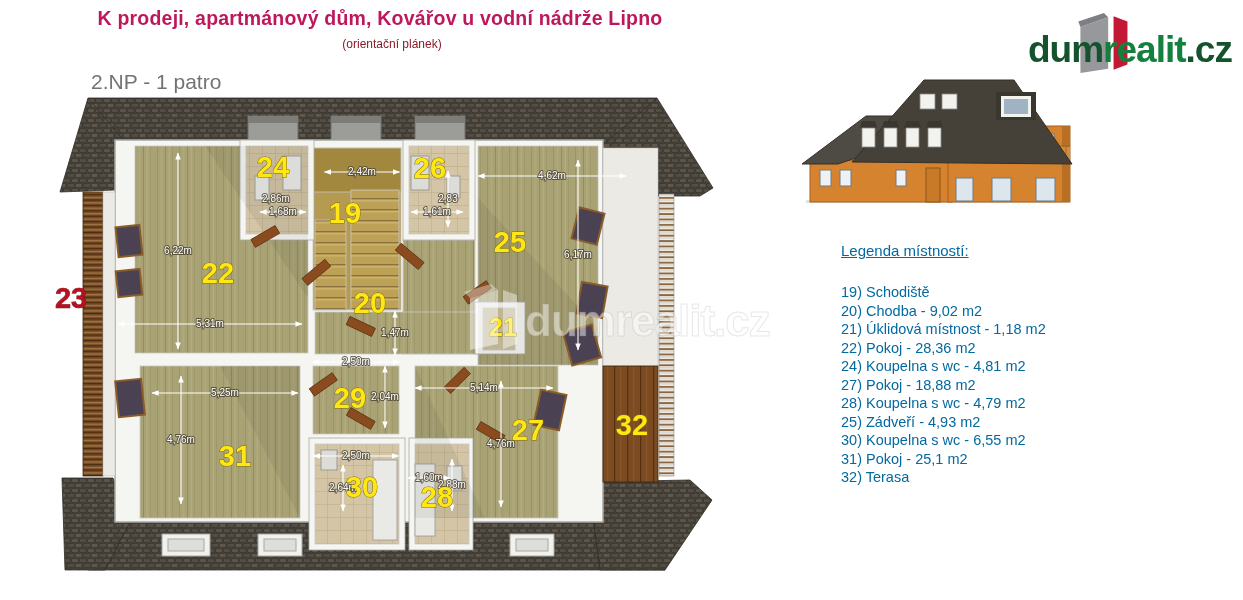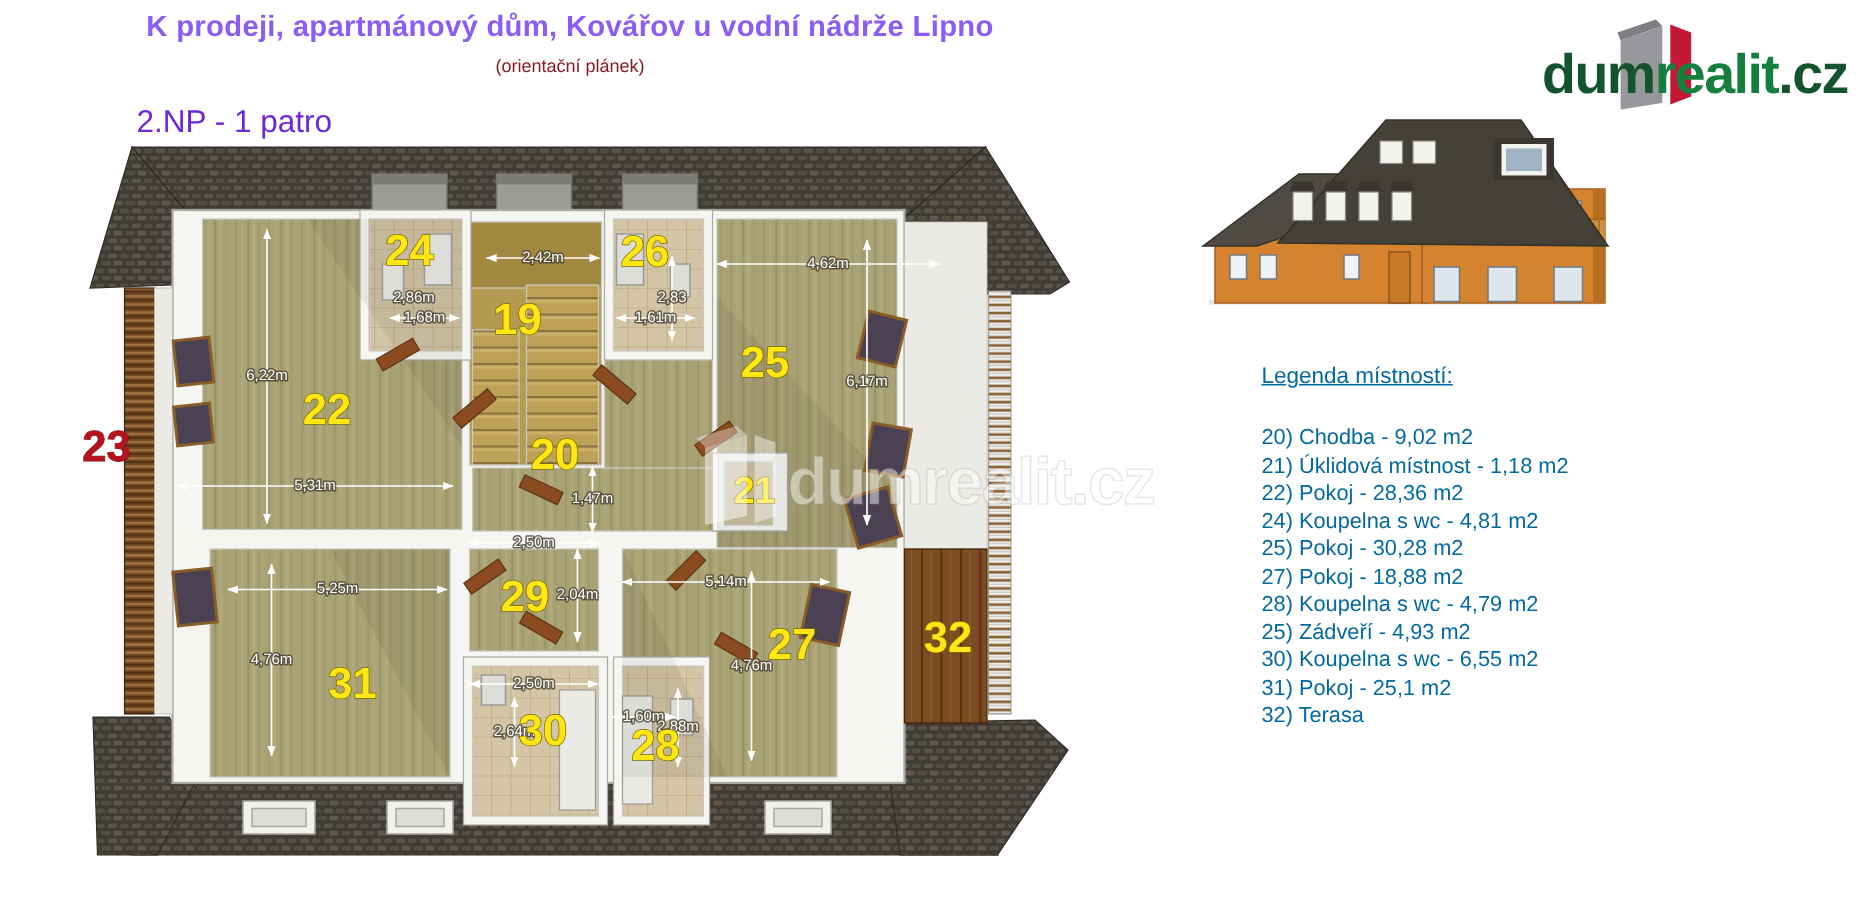--- a/index.html
+++ b/index.html
@@ -1,22 +1,22 @@
 <!DOCTYPE html>
 <html><head>
 <meta charset="utf-8">
 <style>
   html,body{margin:0;padding:0;background:#fff;}
   body{width:1243px;height:600px;position:relative;overflow:hidden;
        font-family:"Liberation Sans","DejaVu Sans",sans-serif;}
   .abs{position:absolute;}
   #title{left:15px;top:7px;width:730px;text-align:center;font-size:19.5px;
-         font-weight:bold;color:#8b5cf6;letter-spacing:.2px;}
-  #subtitle{left:15px;top:37px;width:730px;text-align:center;font-size:12px;color:#8a1a28;}
-  #floor-label{left:91px;top:70px;font-size:21px;color:#6d28d9;}
+         font-weight:bold;color:#be185d;letter-spacing:.2px;}
+  #subtitle{left:27px;top:37px;width:730px;text-align:center;font-size:12px;color:#8a1a28;}
+  #floor-label{left:91px;top:70px;font-size:21px;color:#737373;}
   #logo{left:968px;top:10px;width:270px;height:62px;}
   #logo-text{left:1028px;top:29px;font-size:37px;font-weight:bold;letter-spacing:-1px;}
   #logo-text .g{color:#14532d;} #logo-text .r{color:#15803d;}
   #legend{left:841px;top:242px;width:300px;color:#0369a1;}
   #legend-heading{font-size:15px;text-decoration:underline;margin-bottom:24px;}
   .legend-item{font-size:14.5px;line-height:18.5px;white-space:nowrap;}
   svg{overflow:visible;display:block;}
   svg text{font-family:"Liberation Sans","DejaVu Sans",sans-serif;}
   .roomnum{font-size:29px;font-weight:bold;fill:#ffe614;stroke:#7c6f00;stroke-width:1;
            paint-order:stroke;text-anchor:middle;dominant-baseline:middle;}
@@ -92,25 +92,25 @@
     <rect x="142" y="22" width="15" height="15" fill="#f2f2ef" stroke="#8a8a85" stroke-width="0.8"></rect>
     <rect x="196" y="20" width="40" height="28" fill="#3a3731"></rect>
     <rect x="201" y="24" width="30" height="21" fill="#f2f2ef"></rect>
     <rect x="204" y="27" width="24" height="15" fill="#9fb3c2"></rect>
   </g>
 </svg>
 
 <div class="abs" id="legend">
   <div id="legend-heading">Legenda místností:</div>
   <div id="legend-items">
+      <div class="legend-item">19) Schodiště</div>
       <div class="legend-item">20) Chodba - 9,02 m2</div>
       <div class="legend-item">21) Úklidová místnost - 1,18 m2</div>
       <div class="legend-item">22) Pokoj - 28,36 m2</div>
       <div class="legend-item">24) Koupelna s wc - 4,81 m2</div>
-      <div class="legend-item">25) Pokoj - 30,28 m2</div>
       <div class="legend-item">27) Pokoj - 18,88 m2</div>
       <div class="legend-item">28) Koupelna s wc - 4,79 m2</div>
       <div class="legend-item">25) Zádveří - 4,93 m2</div>
       <div class="legend-item">30) Koupelna s wc - 6,55 m2</div>
       <div class="legend-item">31) Pokoj - 25,1 m2</div>
       <div class="legend-item">32) Terasa</div>
     </div>
 </div>
 
 <svg class="abs" id="floorplan" viewBox="0 0 665 505" width="665" height="505" style="left:55px;top:88px;">

